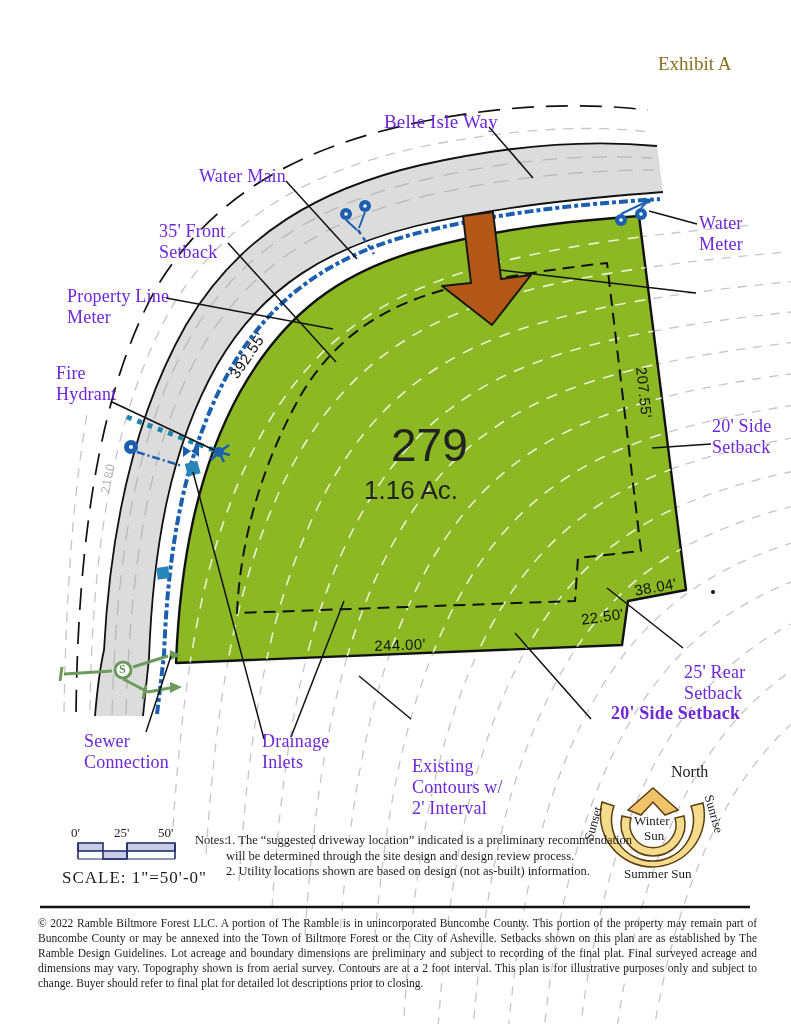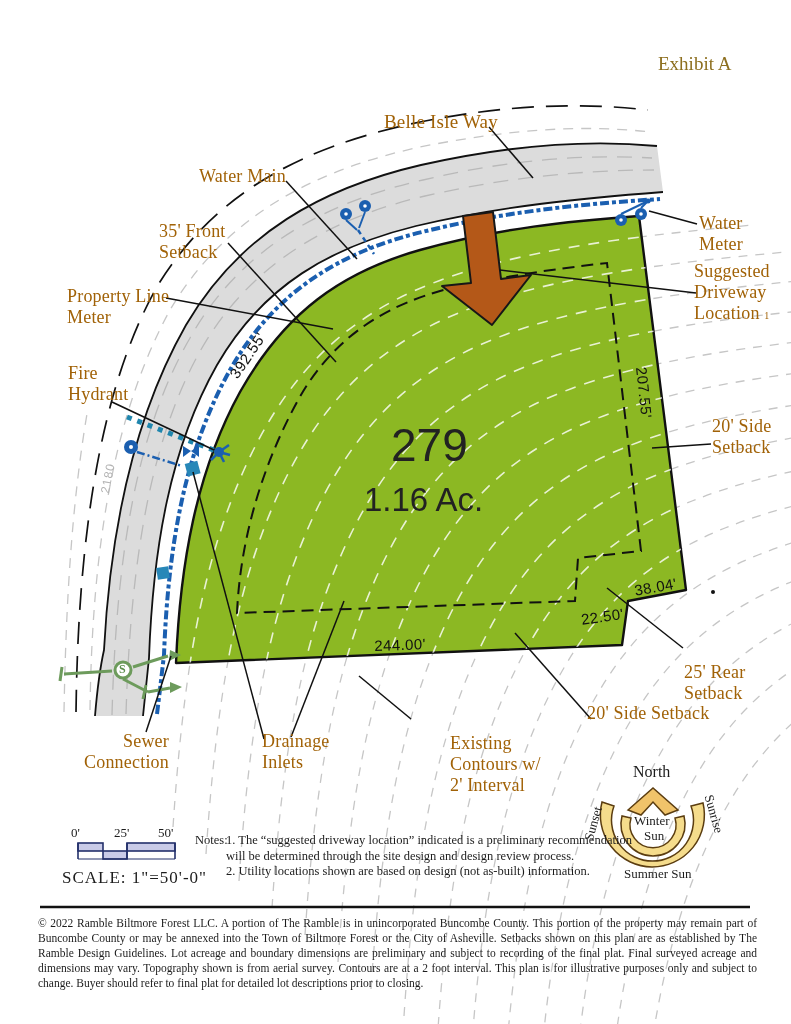--- a/index.html
+++ b/index.html
@@ -1,32 +1,32 @@
 <!DOCTYPE html>
 <html><head>
 <meta charset="utf-8">
 <style>
   html,body{margin:0;padding:0;background:#fff;}
   #page{position:relative;width:791px;height:1024px;background:#ffffff;overflow:hidden;
         font-family:"Liberation Serif", serif;color:#1c1c1c;}
   #plan-svg{position:absolute;left:0;top:0;}
   .abs{position:absolute;}
-  .lbl{font-size:18px;line-height:1.16;color:#a16207;letter-spacing:.2px;}
+  .lbl{font-size:18px;line-height:1.16;color:#6d28d9;letter-spacing:.2px;}
   .dim{font-family:"Liberation Sans", sans-serif;font-size:15px;color:#111;letter-spacing:.4px;white-space:nowrap;}
   .title{font-size:44px;color:#8d6f1f;letter-spacing:3px;}
   .exhibit{font-size:19px;color:#8d6f1f;}
   .lotnum{font-family:"Liberation Sans", sans-serif;font-size:46px;color:#222;}
-  .lotac{font-family:"Liberation Sans", sans-serif;font-size:33px;color:#222;margin-top:6px;}
+  .lotac{font-family:"Liberation Sans", sans-serif;font-size:26px;color:#222;}
   .roadelev{font-family:"Liberation Sans", sans-serif;font-size:12px;color:#b3b3b3;letter-spacing:1px;}
   .ssym{font-size:12px;color:#5d8f4e;font-weight:bold;}
   .tick{font-size:13px;}
   .scaletxt{font-size:17px;letter-spacing:1px;}
   .noteh{font-size:12.5px;}
   .noteline{font-size:12.5px;line-height:15.6px;white-space:nowrap;}
-  .comp{font-size:16px;}
+  .comp{font-size:16px;margin-left:38px;}
   .comps{font-size:13px;}
   .foot{font-size:11.5px;line-height:15px;text-align:justify;}
   .footdate{font-size:12px;text-align:right;}
   .rot{transform-origin:left top;}
 </style>
 </head>
 <body>
 
 <div id="page">
 
@@ -193,61 +193,55 @@
   <div class="abs lbl" style="left:159px;top:221px;">
     <div>35' Front</div>
     <div>Setback</div>
   </div>
 
   <div class="abs lbl" style="left:67px;top:286px;">
     <div>Property Line</div>
     <div>Meter</div>
   </div>
 
-  <div class="abs lbl" style="left:68px;top:363px;">
+  <div class="abs lbl" style="left:56px;top:363px;">
     <div>Fire</div>
     <div>Hydrant</div>
   </div>
 
   <div class="abs lbl" style="left:699px;top:213px;">
     <div>Water</div>
     <div>Meter</div>
   </div>
 
-  <div class="abs lbl" style="left:694px;top:261px;">
-    <div>Suggested</div>
-    <div>Driveway</div>
-    <div><span>Location</span>
-      <span style="font-size:10px;">1</span></div>
-  </div>
 
   <div class="abs lbl" style="left:712px;top:416px;">
     <div>20' Side</div>
     <div>Setback</div>
   </div>
 
   <div class="abs lbl" style="left:684px;top:662px;">
     <div>25' Rear</div>
     <div>Setback</div>
   </div>
 
-  <div class="abs lbl" style="left:587px;top:703px;">20' Side Setback</div>
-
-  <div class="abs lbl" style="left:412px;top:733px;margin-left:38px;">
+  <div class="abs lbl" style="left:611px;top:703px;font-weight:bold;">20' Side Setback</div>
+
+  <div class="abs lbl" style="left:412px;top:756px;">
     <div>Existing</div>
     <div>Contours w/</div>
     <div>2' Interval</div>
   </div>
 
   <div class="abs lbl" style="left:262px;top:731px;">
     <div>Drainage</div>
     <div>Inlets</div>
   </div>
 
-  <div class="abs lbl" style="left:84px;top:731px;text-align:right;">
+  <div class="abs lbl" style="left:84px;top:731px;">
     <div>Sewer</div>
     <div>Connection</div>
   </div>
 
   <div class="abs lotnum" style="left:391px;top:418px;">279</div>
   <div class="abs lotac" style="left:364px;top:475px;">1.16 Ac.</div>
 
   <div class="abs dim rot" style="left:226px;top:372px;transform:rotate(-56deg);">392.55'</div>
   <div class="abs dim rot" style="left:650px;top:366px;transform:rotate(84deg);">207.55'</div>
   <div class="abs dim rot" style="left:633px;top:582px;transform:rotate(-10deg);">38.04'</div>

